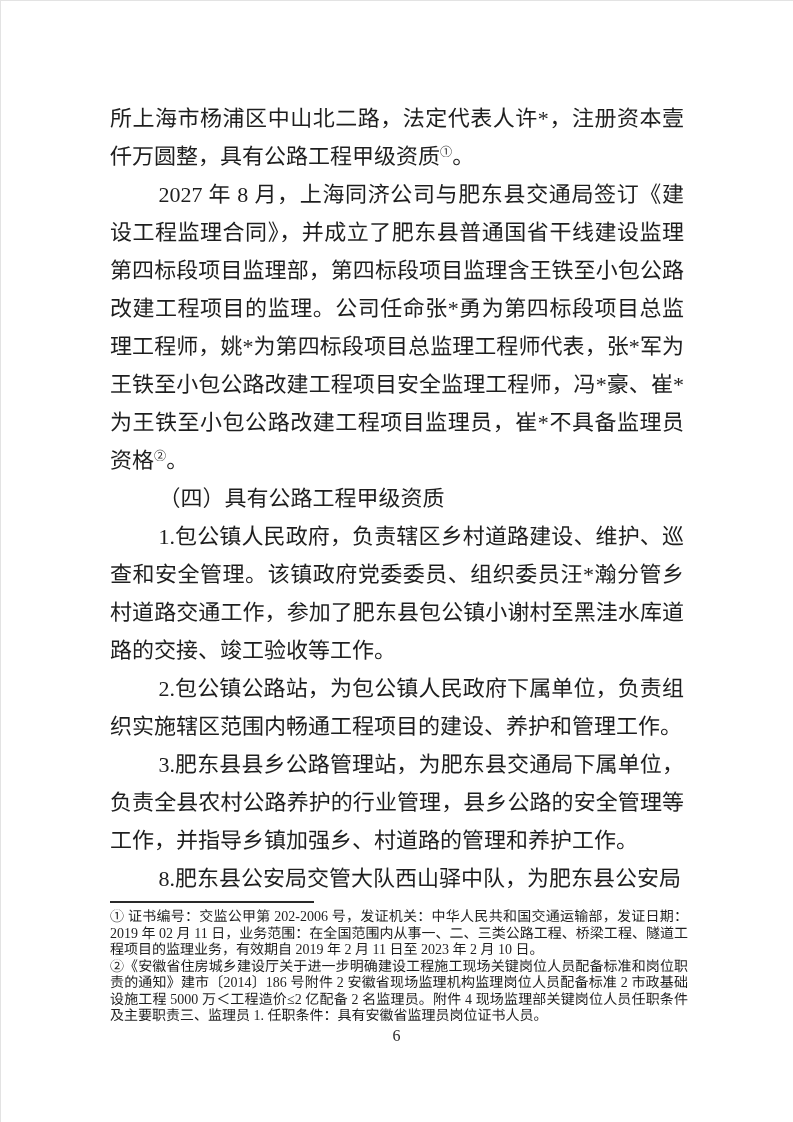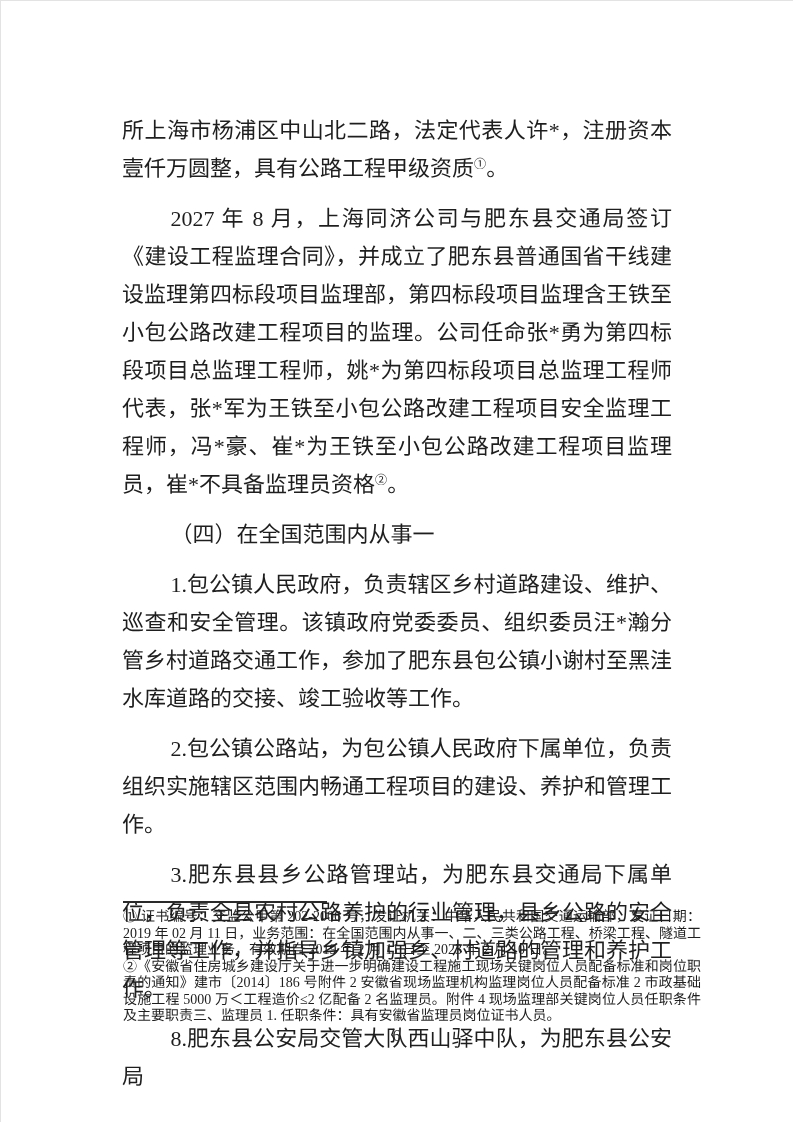--- a/index.html
+++ b/index.html
@@ -21,36 +21,35 @@
   .body-text {
     position: absolute;
     left: 110px;
     top: 100px;
     width: 574px;
     font-size: 22px;
     line-height: 38px;
     text-align: justify;
     letter-spacing: 0;
   }
-  .body-text p { margin: 12px; }
+  .body-text p { margin: 0; }
   .body-text p.indent { text-indent: 2.2em; }
   sup.fnref {
     font-size: 0.55em;
     line-height: 0;
     vertical-align: super;
   }
   .footnotes {
     position: absolute;
     left: 110px;
     top: 901px;
     width: 578px;
     font-size: 14px;
     line-height: 16.5px;
     text-align: justify;
-    margin-left: 13px;
   }
   .fn-sep {
     width: 204px;
     height: 0;
     border-top: 2px solid #2a2a2a;
     margin: 0 0 6px 0;
   }
   .footnotes p { margin: 0; }
   .page-number {
     position: absolute;
@@ -63,21 +62,21 @@
   }
 </style>
 </head>
 <body>
 
 <div class="page">
 
   <div class="body-text">
       <p><span>所上海市杨浦区中山北二路，法定代表人许*，注册资本壹仟万圆整，具有公路工程甲级资质</span><sup class="fnref">①</sup><span>。</span></p>
       <p class="indent"><span>2027 年 8 月，上海同济公司与肥东县交通局签订《建设工程监理合同》，并成立了肥东县普通国省干线建设监理第四标段项目监理部，第四标段项目监理含王铁至小包公路改建工程项目的监理。公司任命张*勇为第四标段项目总监理工程师，姚*为第四标段项目总监理工程师代表，张*军为王铁至小包公路改建工程项目安全监理工程师，冯*豪、崔*为王铁至小包公路改建工程项目监理员，崔*不具备监理员资格</span><sup class="fnref">②</sup><span>。</span></p>
-      <p class="indent"><span>（四）在全国范围内从事一</span></p>
+      <p class="indent"><span>（四）具有公路工程甲级资质</span></p>
       <p class="indent"><span>1.包公镇人民政府，负责辖区乡村道路建设、维护、巡查和安全管理。该镇政府党委委员、组织委员汪*瀚分管乡村道路交通工作，参加了肥东县包公镇小谢村至黑洼水库道路的交接、竣工验收等工作。</span></p>
       <p class="indent"><span>2.包公镇公路站，为包公镇人民政府下属单位，负责组织实施辖区范围内畅通工程项目的建设、养护和管理工作。</span></p>
       <p class="indent"><span>3.肥东县县乡公路管理站，为肥东县交通局下属单位，负责全县农村公路养护的行业管理，县乡公路的安全管理等工作，并指导乡镇加强乡、村道路的管理和养护工作。</span></p>
       <p class="indent"><span>8.肥东县公安局交管大队西山驿中队，为肥东县公安局</span></p>
     </div>
 
   <div class="footnotes">
     <div class="fn-sep"></div>
     <div>
         <p>① 证书编号：交监公甲第 202-2006 号，发证机关：中华人民共和国交通运输部，发证日期：2019 年 02 月 11 日，业务范围：在全国范围内从事一、二、三类公路工程、桥梁工程、隧道工程项目的监理业务，有效期自 2019 年 2 月 11 日至 2023 年 2 月 10 日。</p>

